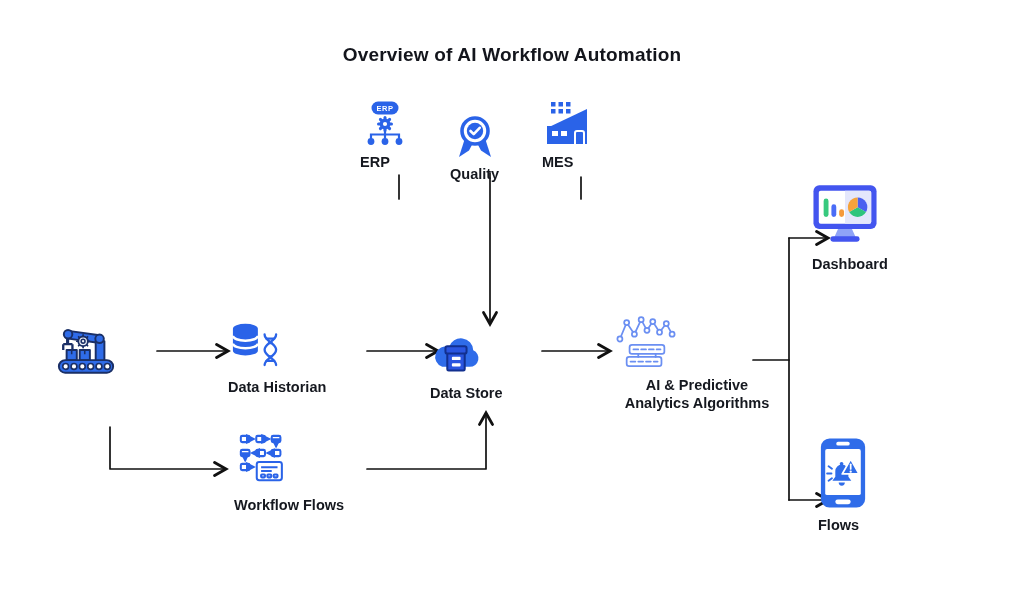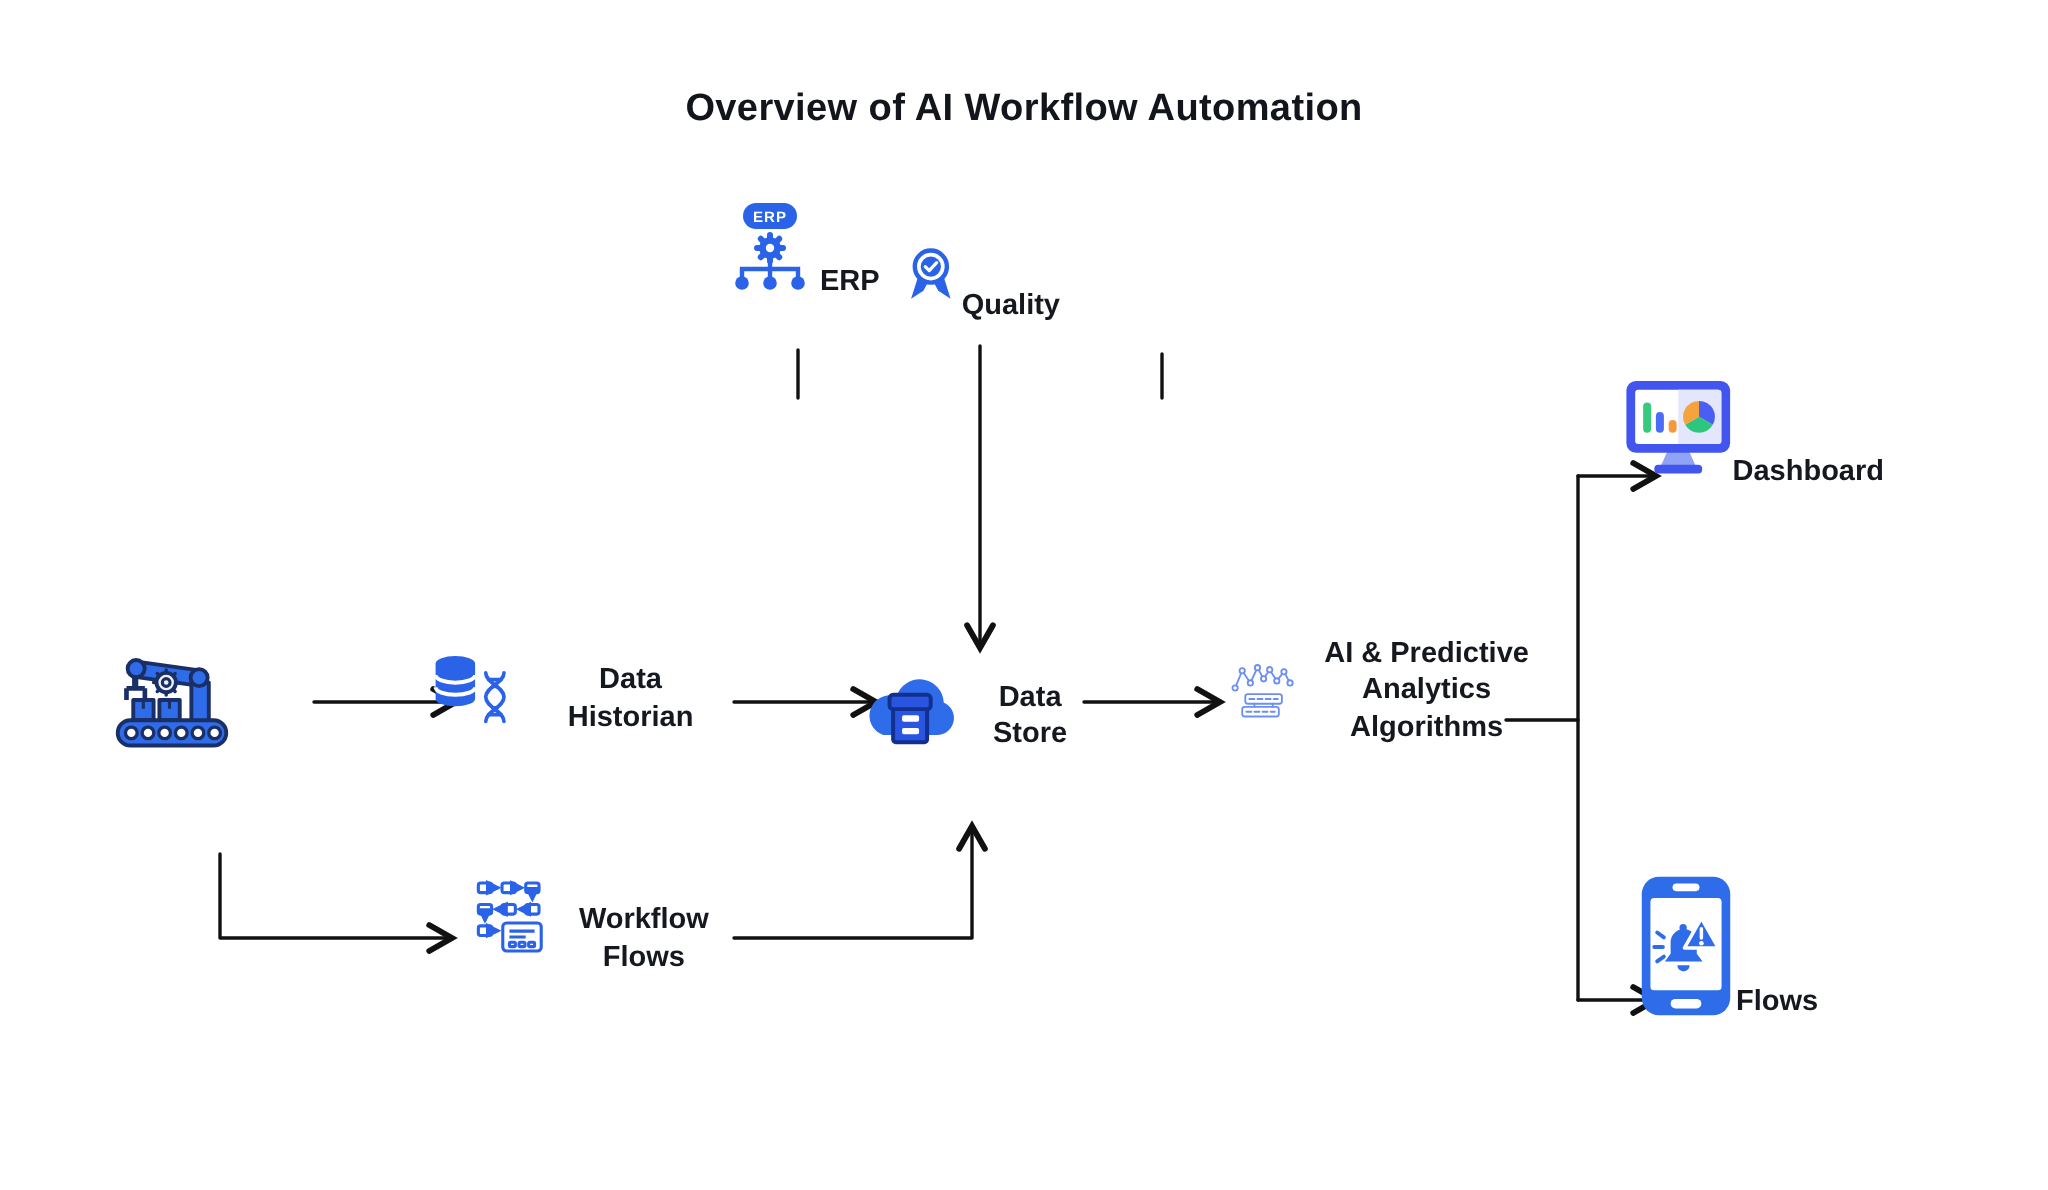--- a/index.html
+++ b/index.html
@@ -5,21 +5,21 @@
   html,body { margin:0; padding:0; background:#ffffff; }
   .canvas {
     position:relative; width:1024px; height:595px; background:#ffffff;
     font-family:"Liberation Sans", sans-serif; overflow:hidden;
   }
   .title {
     position:absolute; top:44px; left:0; width:100%; text-align:center;
     font-size:19px; font-weight:800; color:#13151c; letter-spacing:.2px;
   }
   #connectors { position:absolute; left:0; top:0; width:1024px; height:595px; }
-  .node { position:absolute; display:flex; flex-direction:row; align-items:flex-end; }
+  .node { position:absolute; display:flex; flex-direction:column; align-items:flex-start; }
   .node .label {
     font-size:14.5px; font-weight:700; color:#15181f; text-align:center;
     line-height:1.26; margin-top:6px;
   }
   .conn { stroke:#111111; stroke-width:1.7; fill:none; stroke-linecap:round; stroke-linejoin:round; }
 </style>
 </head>
 <body>
 
 <div class="canvas">
@@ -73,20 +73,38 @@
     <svg viewBox="0 0 50 50" width="50" height="50">
       <polygon points="15,26 9,45 19,38.5 23,31" fill="#2a63e8"></polygon>
       <polygon points="35,26 41,45 31,38.5 27,31" fill="#2a63e8"></polygon>
       <circle cx="25" cy="19" r="13" fill="#ffffff" stroke="#2a63e8" stroke-width="3.6"></circle>
       <circle cx="25" cy="19" r="8.2" fill="#2a63e8"></circle>
       <path d="M20.5,19 l3.2,3.2 l6,-6.4" stroke="#ffffff" stroke-width="2.6" fill="none" stroke-linecap="round" stroke-linejoin="round"></path>
     </svg>
     <div class="label" style="margin-top:3px;">Quality</div>
   </div>
 
+  <div class="node" style="left:542px; top:100px; width:80px;">
+    <svg viewBox="0 0 50 50" width="50" height="50">
+      <g fill="#2a63e8">
+        <rect x="9" y="2" width="4.5" height="4.5"></rect>
+          <rect x="9" y="9" width="4.5" height="4.5"></rect>
+        <rect x="16.5" y="2" width="4.5" height="4.5"></rect>
+          <rect x="16.5" y="9" width="4.5" height="4.5"></rect>
+        <rect x="24" y="2" width="4.5" height="4.5"></rect>
+          <rect x="24" y="9" width="4.5" height="4.5"></rect>
+      </g>
+      <polygon points="5,28 45,9 45,28" fill="#2a63e8"></polygon>
+      <rect x="5" y="26" width="40" height="18" fill="#2a63e8"></rect>
+      <rect x="10" y="31" width="6" height="5" fill="#ffffff"></rect>
+      <rect x="19" y="31" width="6" height="5" fill="#ffffff"></rect>
+      <path d="M33,44 V33 q0,-2 2,-2 h5 q2,0 2,2 V44" fill="none" stroke="#ffffff" stroke-width="2"></path>
+    </svg>
+    <div class="label" style="margin-top:3px;">MES</div>
+  </div>
 
   <div class="node" style="left:55px; top:318px; width:110px;">
     <svg viewBox="0 0 64 64" width="62" height="62">
       <g stroke="#1a2f66" stroke-width="2" stroke-linejoin="round">
         <polygon points="12,13 48,18 48,26 12,21" fill="#2f6ce9"></polygon>
         <rect x="42" y="24" width="9" height="21" fill="#2f6ce9"></rect>
         <path d="M13,21 V27" fill="none" stroke-width="3.2"></path>
         <path d="M8.5,27 H18 M8.5,27 V33 M18,27 V33" fill="none" stroke-width="2.4"></path>
         <circle cx="13.5" cy="16.8" r="4.4" fill="#2f6ce9"></circle>
         <circle cx="46" cy="21.5" r="4.4" fill="#2f6ce9"></circle>
@@ -104,21 +122,21 @@
         <circle cx="11" cy="50" r="3"></circle>
           <circle cx="19.6" cy="50" r="3"></circle>
           <circle cx="28.2" cy="50" r="3"></circle>
         <circle cx="36.8" cy="50" r="3"></circle>
           <circle cx="45.4" cy="50" r="3"></circle>
           <circle cx="54" cy="50" r="3"></circle>
       </g>
     </svg>
   </div>
 
-  <div class="node" style="left:214px; top:320px; width:140px;gap:20px;">
+  <div class="node" style="left:228px; top:320px; width:140px;">
     <svg viewBox="0 0 56 50" width="54" height="48">
       <path d="M5,9 a13,5 0 0 1 26,0 v23 a13,5 0 0 1 -26,0 z" fill="#2a63e8"></path>
       <path d="M5,16.5 a13,5 0 0 0 26,0 M5,24.5 a13,5 0 0 0 26,0" stroke="#ffffff" stroke-width="2.6" fill="none"></path>
       <g stroke="#2a63e8" stroke-width="2.4" fill="none" stroke-linecap="round">
         <path d="M38,15 c0,7 12,9 12,16 c0,7 -12,9 -12,16"></path>
         <path d="M50,15 c0,7 -12,9 -12,16 c0,7 12,9 12,16"></path>
         <path d="M40,19.5 h8 M42.5,24 h3 M42.5,38 h3 M40,42.5 h8"></path>
       </g>
     </svg>
     <div class="label" style="margin-top:10px;">Data Historian</div>

